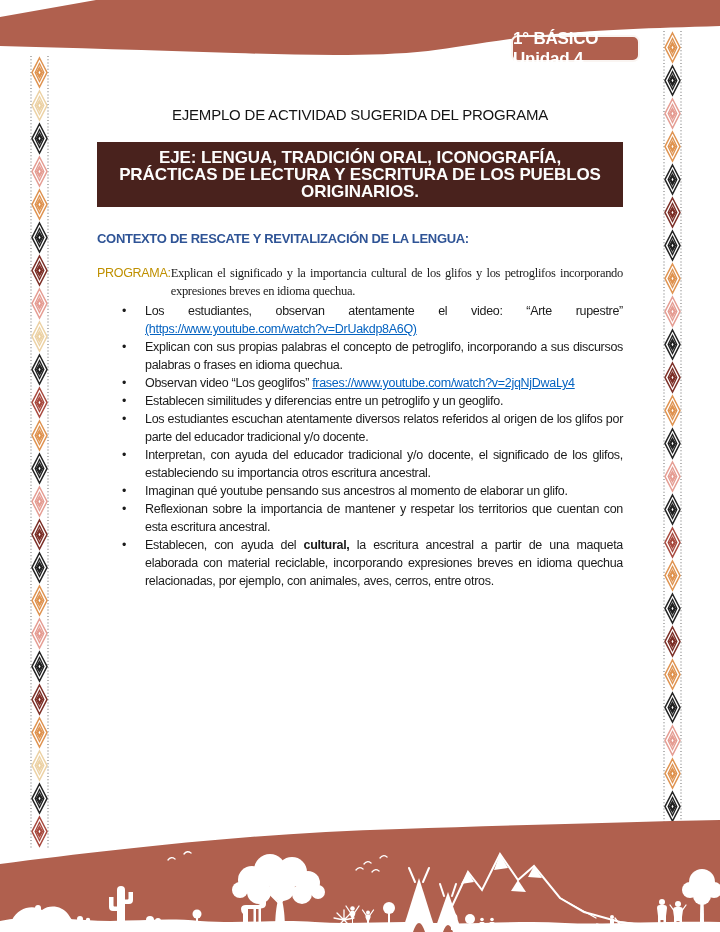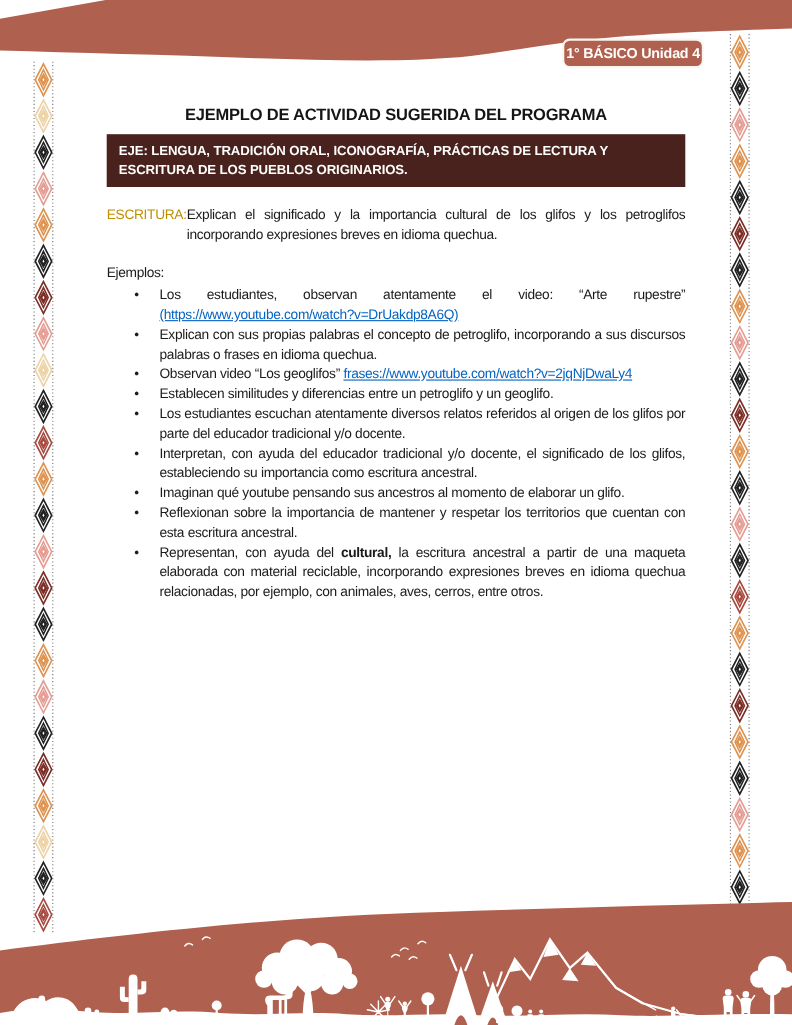--- a/index.html
+++ b/index.html
@@ -10,50 +10,50 @@
   }
   .fill-terra{fill:var(--terracotta);}
 
   
   .top-band{position:absolute;left:0;top:0;width:720px;height:62px;}
   .unit-badge{
     position:absolute;left:511px;top:35px;width:129px;height:27px;
     box-sizing:border-box;border:2px solid #faf5f2;border-radius:7px;
     background:var(--terracotta);color:#fff;
     display:flex;align-items:center;justify-content:center;
-    font-size:13px;font-weight:bold;letter-spacing:-0.2px;
+    font-size:17px;font-weight:bold;letter-spacing:-0.2px;
   }
 
   
   .border-svg{position:absolute;background:#fff;}
   #border-left{left:30px;top:56px;width:19px;height:792px;}
   #border-right{left:663px;top:31px;width:19px;height:792px;}
   .dots{stroke:#7a7a7a;stroke-width:1.1;stroke-dasharray:1 2.2;}
 
   
   .doc{
     position:absolute;left:97px;top:88px;width:526px;
     font-size:12.5px;line-height:18px;letter-spacing:-0.3px;
   }
   .title{
-    margin:8px;text-align:center;color:#151515;
-    font-size:15px;font-weight:bold;letter-spacing:-0.2px;
+    margin:18px;text-align:center;color:#151515;
+    font-size:15px;font-weight:normal;letter-spacing:-0.2px;
   }
   .eje-banner{
     margin-top:0;background:var(--banner_bg);color:#fdfdfd;
-    font-size:12px;font-weight:bold;line-height:17px;
-    padding:7px 11px;letter-spacing:-0.1px;
+    font-size:17px;font-weight:bold;line-height:17px;
+    padding:7px 11px;letter-spacing:-0.1px;text-align:center;
   }
   .context-heading{
     margin-top:23px;color:var(--heading_blue);
     font-size:13px;font-weight:bold;letter-spacing:-0.3px;
   }
   .activity{margin-top:16px;display:flex;}
   .activity-label{flex:0 0 64px;color:var(--activity_gold);}
-  .activity-text{flex:1;text-align:justify;}
+  .activity-text{flex:1;text-align:justify;font-family:Liberation Serif, serif;}
   .examples-heading{margin-top:17px;}
   ul.examples{list-style:none;margin:2px 0 0 0;padding:0;}
   ul.examples li{display:flex;padding-left:25px;}
   ul.examples .b{flex:0 0 23px;}
   ul.examples .t{flex:1;text-align:justify;}
   .link{color:var(--link_blue);text-decoration:underline;cursor:pointer;}
   b{letter-spacing:-0.3px;}
 
   
   .footer{position:absolute;left:0;top:820px;width:720px;height:112px;}
@@ -138,27 +138,27 @@
     <use href="#motif" y="759" stroke="#222222"></use>
   </svg>
 
 <div class="doc">
   <h1 class="title">EJEMPLO DE ACTIVIDAD SUGERIDA DEL PROGRAMA</h1>
 
   <div class="eje-banner">
     <span>EJE: LENGUA, TRADICIÓN ORAL, ICONOGRAFÍA, PRÁCTICAS DE LECTURA Y ESCRITURA DE LOS PUEBLOS ORIGINARIOS.</span>
   </div>
 
+  <div class="context-heading">CONTEXTO DE RESCATE Y REVITALIZACIÓN DE LA LENGUA:</div>
 
   <div class="activity">
-    <span class="activity-label">ESCRITURA:</span>
+    <span class="activity-label">PROGRAMA:</span>
     <span class="activity-text">Explican el significado y la importancia cultural de los glifos y los petroglifos incorporando expresiones breves en idioma quechua.</span>
   </div>
 
-  <div class="examples-heading">Ejemplos:</div>
 
   <ul class="examples" id="examples-list">
       <li>
         <span class="b">•</span>
         <span class="t"><span>Los estudiantes, observan atentamente el video: “Arte rupestre” </span><a class="link">(https://www.youtube.com/watch?v=DrUakdp8A6Q)</a></span>
       </li>
       <li>
         <span class="b">•</span>
         <span class="t"><span>Explican con sus propias palabras el concepto de petroglifo, incorporando a sus discursos palabras o frases en idioma quechua.</span></span>
       </li>
@@ -169,33 +169,33 @@
       <li>
         <span class="b">•</span>
         <span class="t"><span>Establecen similitudes y diferencias entre un petroglifo y un geoglifo.</span></span>
       </li>
       <li>
         <span class="b">•</span>
         <span class="t"><span>Los estudiantes escuchan atentamente diversos relatos referidos al origen de los glifos por parte del educador tradicional y/o docente.</span></span>
       </li>
       <li>
         <span class="b">•</span>
-        <span class="t"><span>Interpretan, con ayuda del educador tradicional y/o docente, el significado de los glifos, estableciendo su importancia como escritura ancestral.</span></span>
+        <span class="t"><span>Interpretan, con ayuda del educador tradicional y/o docente, el significado de los glifos, estableciendo su importancia otros escritura ancestral.</span></span>
       </li>
       <li>
         <span class="b">•</span>
         <span class="t"><span>Imaginan qué youtube pensando sus ancestros al momento de elaborar un glifo.</span></span>
       </li>
       <li>
         <span class="b">•</span>
         <span class="t"><span>Reflexionan sobre la importancia de mantener y respetar los territorios que cuentan con esta escritura ancestral.</span></span>
       </li>
       <li>
         <span class="b">•</span>
-        <span class="t"><span>Representan, con ayuda del </span><b>cultural,</b><span> la escritura ancestral a partir de una maqueta elaborada con material reciclable, incorporando expresiones breves en idioma quechua relacionadas, por ejemplo, con animales, aves, cerros, entre otros.</span></span>
+        <span class="t"><span>Establecen, con ayuda del </span><b>cultural,</b><span> la escritura ancestral a partir de una maqueta elaborada con material reciclable, incorporando expresiones breves en idioma quechua relacionadas, por ejemplo, con animales, aves, cerros, entre otros.</span></span>
       </li>
     </ul>
 </div>
 
 <svg class="footer" viewBox="0 0 720 112" preserveAspectRatio="none">
   <path class="fill-terra" d="M0,44 C110,30 250,13 400,9 C520,5 630,2 720,0 L720,112 L0,112 Z"></path>
   <g fill="#fff">
 
     <path d="M0,101 C30,95 55,98 85,100 C125,103 160,97 200,101 C245,104 275,99 315,102 C355,105 395,100 435,103 C475,105 520,100 565,103 C605,105 655,101 720,102 L720,112 L0,112 Z"></path>
     <path d="M12,100 C18,88 32,84 42,90 C50,84 62,86 68,94 L72,100 Z"></path>

